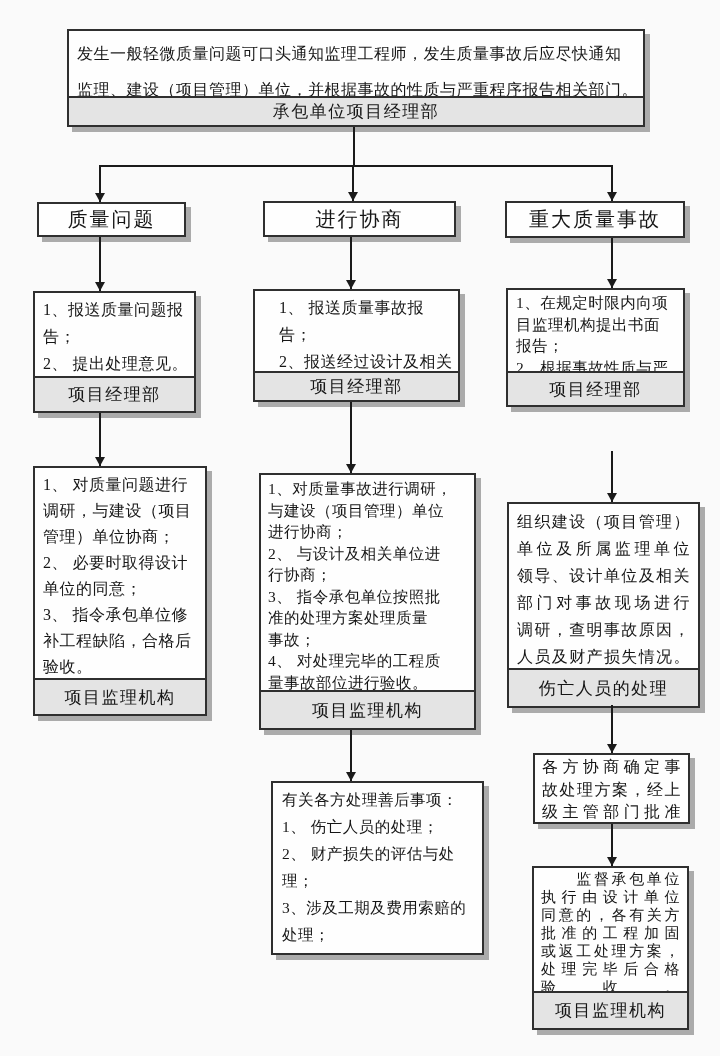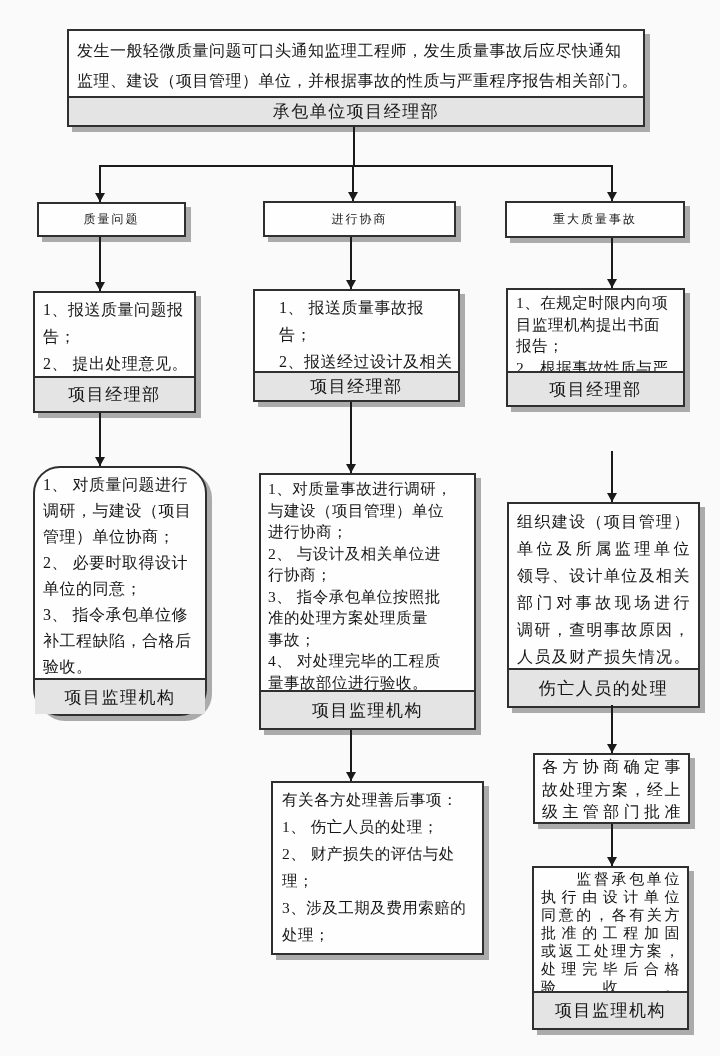--- a/index.html
+++ b/index.html
@@ -29,21 +29,21 @@
     box-sizing:border-box;
     border-top:2px solid var(--border,#2f2f2f);
     background:var(--label_bg,#e4e4e4);
     display:flex;align-items:center;justify-content:center;
     font-size:17px;letter-spacing:1.5px;
     flex:0 0 auto;
   }
   .branch{
     align-items:center;justify-content:center;
     flex-direction:row;
-    font-size:12px;letter-spacing:2px;
+    font-size:20px;letter-spacing:2px;
   }
   .justify .text{
     text-align:justify;
     text-align-last:justify;
   }
   .vline,.hline{position:absolute;background:var(--line,#1a1a1a);}
   .vline{width:2px;}
   .hline{height:2px;}
   .arrow{position:absolute;width:2px;background:var(--line,#1a1a1a);}
   .arrow::after{
@@ -53,21 +53,21 @@
     border-right:5px solid transparent;
     border-top:9px solid var(--line,#1a1a1a);
   }
 </style>
 </head>
 <body>
 
 <div id="canvas">
 
   <div class="box" style="left:67px;top:29px;width:578px;height:98px;">
-    <div class="text" style="font-size:16px;line-height:30px;padding:5px 5px 0 8px;letter-spacing:0.5px;">发生一般轻微质量问题可口头通知监理工程师，发生质量事故后应尽快通知
+    <div class="text" style="font-size:16px;line-height:36px;padding:5px 5px 0 8px;letter-spacing:0.5px;">发生一般轻微质量问题可口头通知监理工程师，发生质量事故后应尽快通知
 监理、建设（项目管理）单位，并根据事故的性质与严重程序报告相关部门。</div>
     <div class="label" style="height:29px;">承包单位项目经理部</div>
   </div>
 
   <div class="vline" style="left:353px;top:127px;height:38px;"></div>
   <div class="hline" style="left:100px;top:165px;width:513px;"></div>
   <div class="arrow" style="left:99px;top:165px;height:37px;"></div>
   <div class="arrow" style="left:352px;top:165px;height:36px;"></div>
   <div class="arrow" style="left:611px;top:165px;height:36px;"></div>
 
@@ -85,21 +85,21 @@
   <div class="arrow" style="left:350px;top:237px;height:52px;"></div>
   <div class="arrow" style="left:611px;top:238px;height:50px;"></div>
 
   <div class="box" style="left:33px;top:291px;width:163px;height:122px;">
     <div class="text" style="font-size:16px;line-height:27px;padding:3px 6px 0 8px;">1、报送质量问题报
 告；
 2、 提出处理意见。</div>
     <div class="label" style="height:35px;">项目经理部</div>
   </div>
   <div class="arrow" style="left:99px;top:413px;height:53px;"></div>
-  <div class="box" style="left:33px;top:466px;width:174px;height:250px;border-radius:27px;">
+  <div class="box" style="left:33px;top:466px;width:174px;height:250px;">
     <div class="text" style="font-size:16px;line-height:26px;padding:4px 6px 0 8px;">1、 对质量问题进行
 调研，与建设（项目
 管理）单位协商；
 2、 必要时取得设计
 单位的同意；
 3、 指令承包单位修
 补工程缺陷，合格后
 验收。</div>
     <div class="label" style="height:36px;">项目监理机构</div>
   </div>

